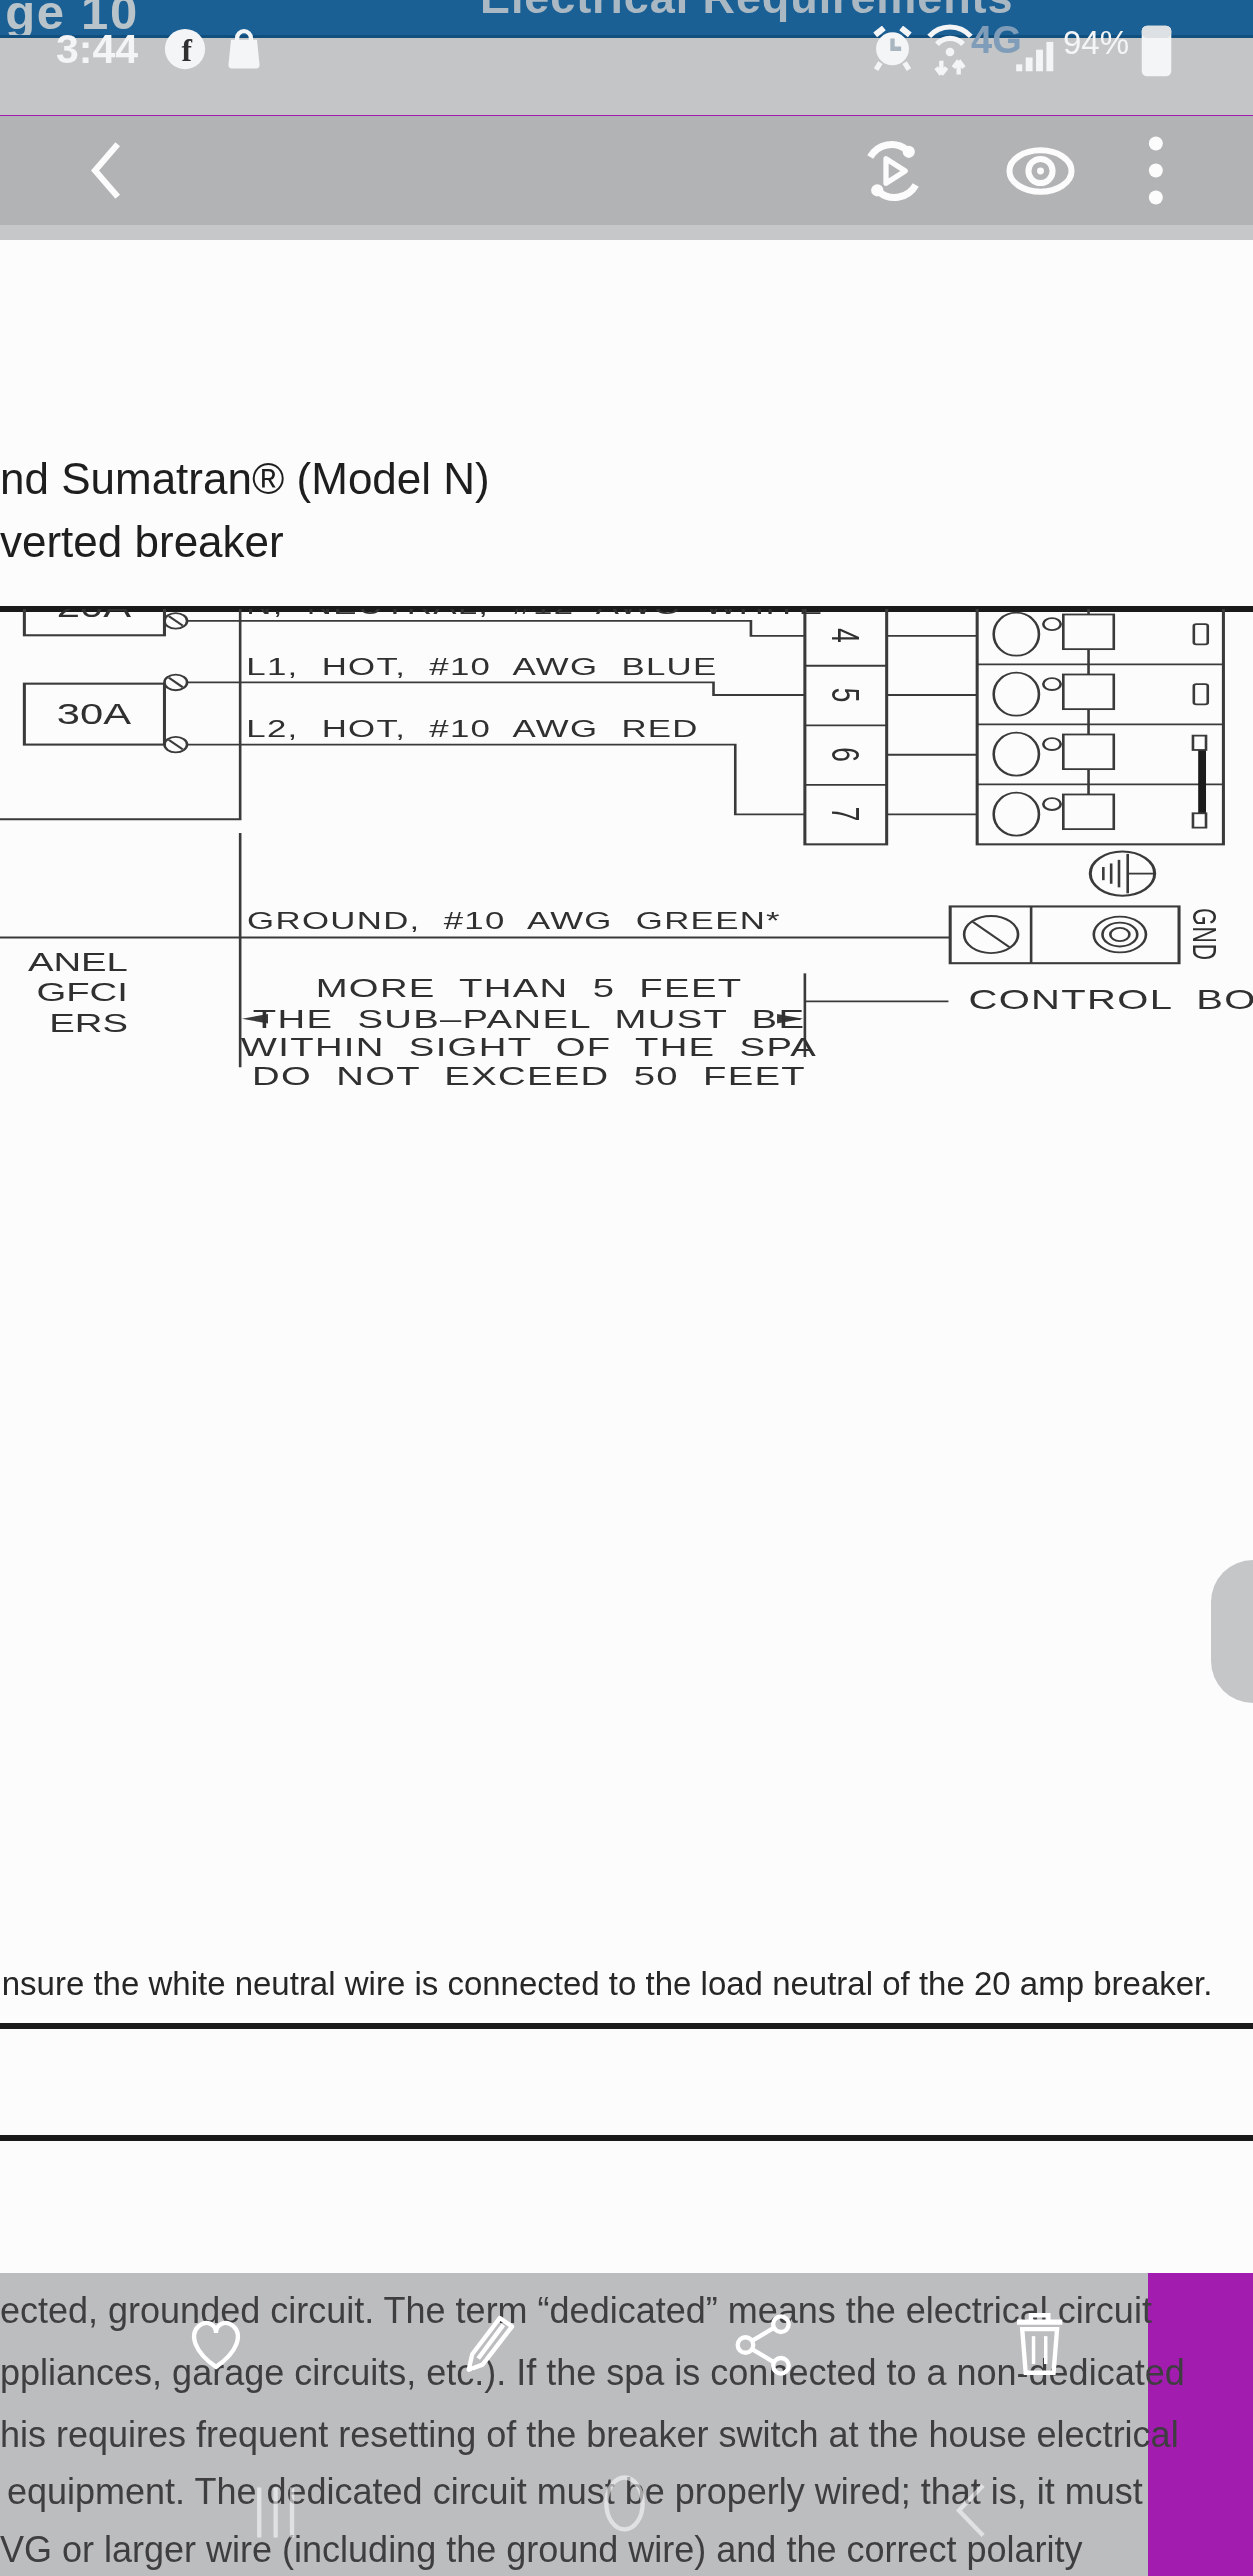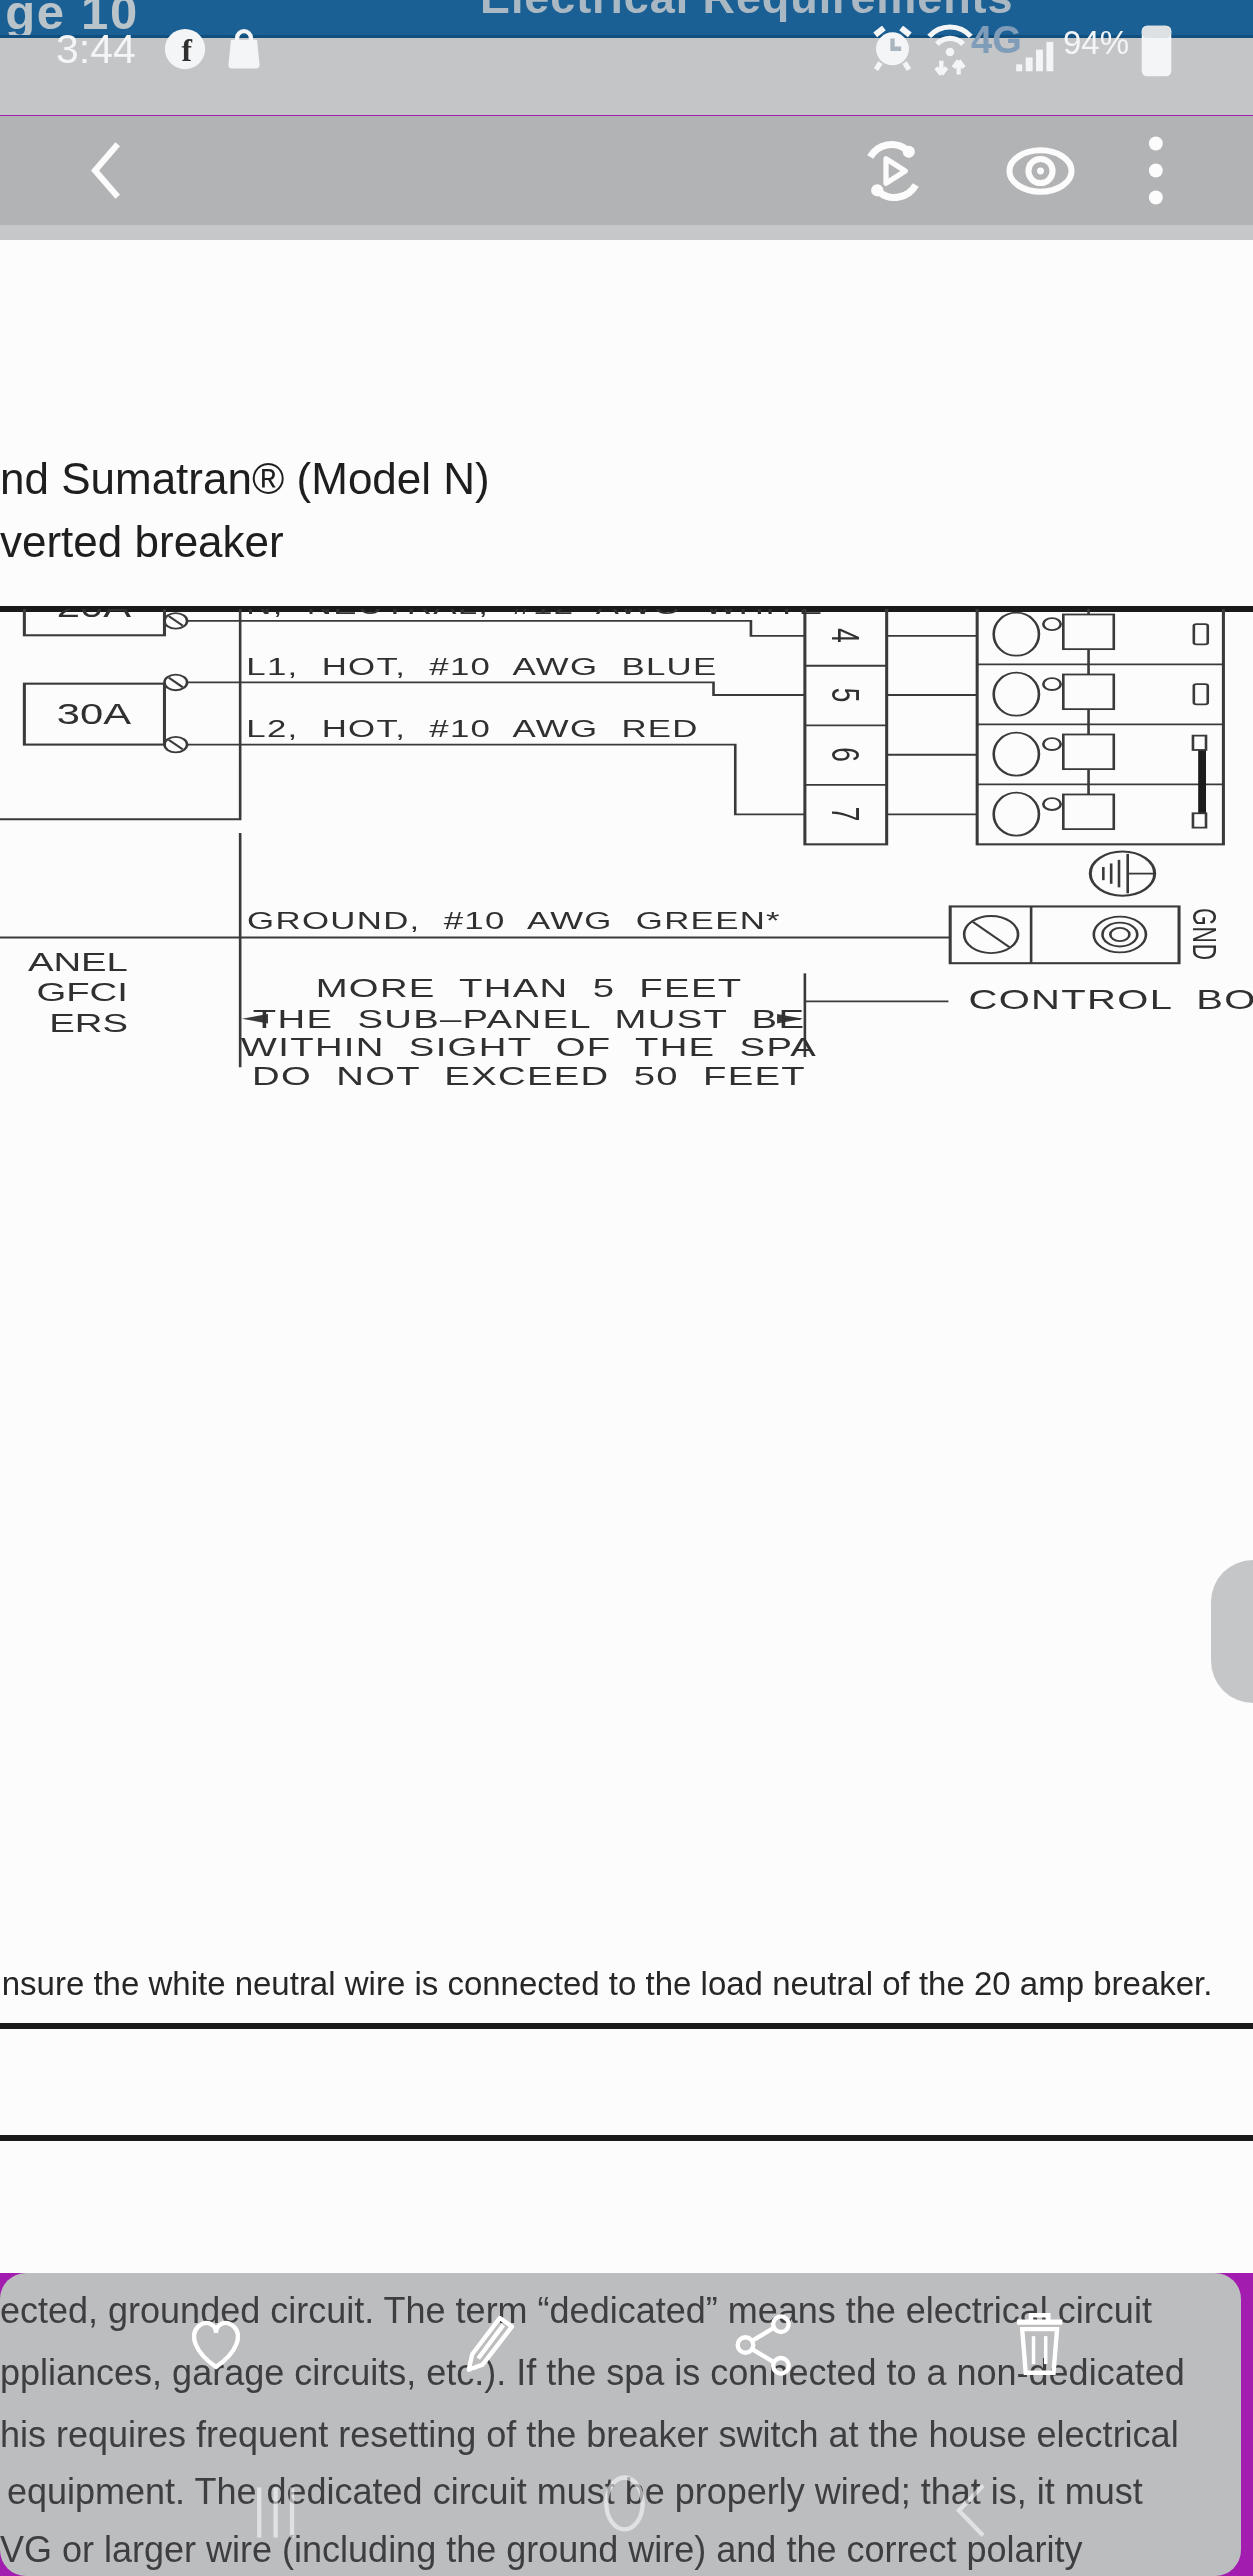--- a/index.html
+++ b/index.html
@@ -20,21 +20,21 @@
   #pdf-header .ttl {
     position:absolute; left:480px; top:-28px; font-size:45px; font-weight:bold;
     color:#a9b8c3; letter-spacing:0.9px;
   }
   
   #status-bar {
     position:absolute; left:0; top:38px; width:1253px; height:77px;
     background:#c4c5c7;
   }
   .sb-item { position:absolute; color:#f4f5f6; }
-  #sb-time { left:56px; top:-12.2px; font-size:41px; }
+  #sb-time { left:56px; top:-12.2px; font-size:41px;font-weight:bold; }
   
   #app-toolbar {
     position:absolute; left:0; top:116px; width:1253px; height:109px;
     background:#b2b3b5;
   }
   #toolbar-gap {
     position:absolute; left:0; top:225px; width:1253px; height:15.7px;
     background:#c6c7c9;
   }
   .tb-ic { position:absolute; top:0; height:109px; display:flex; align-items:center; justify-content:center; }
@@ -54,23 +54,22 @@
   .plain { letter-spacing:0; }
   #footnote { position:absolute; left:1.7px; top:1725px; font-size:33px; color:#262626; white-space:nowrap; }
   #warning { position:absolute; left:1.7px; top:1815px; font-size:53px; color:#1b1b1b; letter-spacing:0px; white-space:nowrap; }
   
   #scroll-bubble {
     position:absolute; right:0; top:1560px; width:42px; height:143px;
     background:#c5c6c8; border-radius:78px 0 0 78px;
   }
   
   #bottom-overlay {
-    position:absolute; left:0; top:2273px; width:1241px; height:303px;
+    position:absolute; left:0; top:2273px; width:1148px; height:303px;
     background:#bcbdbf;
-    border-radius:26px;
   }
   .body-line { position:absolute; left:0; font-size:36px; color:#3e3e40; white-space:nowrap; }
   .act-ic { position:absolute; }
   .nav-ic { position:absolute; opacity:.55; }
 </style>
 </head>
 <body>
 
 <div id="screen">
 

